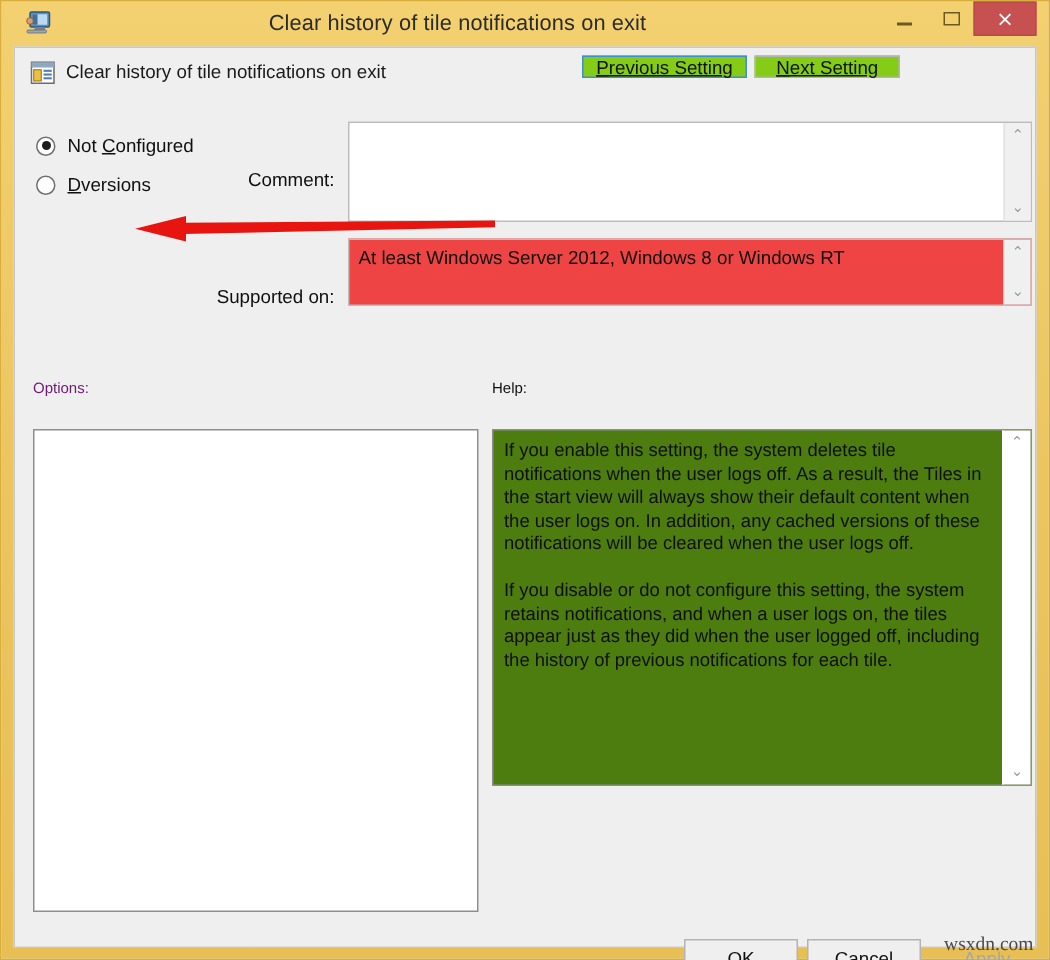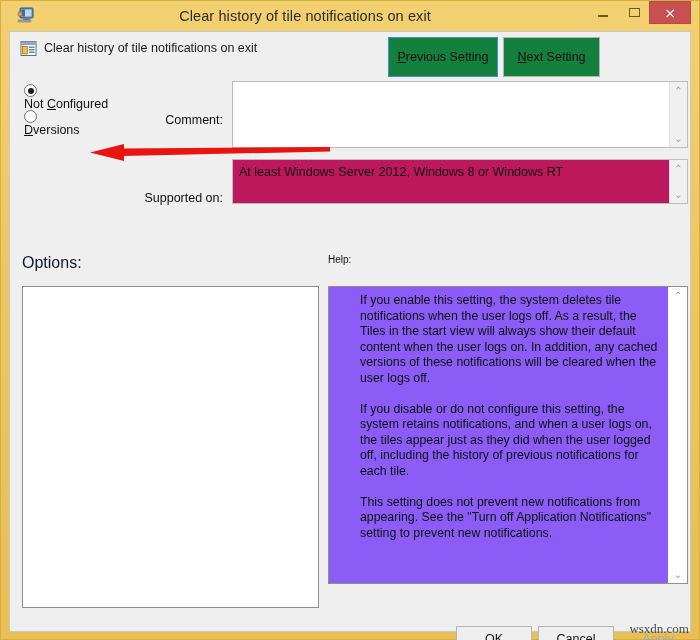--- a/index.html
+++ b/index.html
@@ -115,29 +115,30 @@
     position: absolute;
     left: 34px;
     top: 9px;
     font-size: 12.5px;
     color: #1a1a1a;
     white-space: nowrap;
   }
   .navbtn {
     position: absolute;
     top: 5px;
-    height: 40px;
-    background: #15803d;
+    height: 15px;
+    background: #84cc16;
     font-size: 12.5px;
     color: #101010;
     display: flex;
     align-items: center;
     justify-content: center;
     box-sizing: border-box;
     cursor: default;
+    text-decoration: underline;
   }
   #btn-prev {
     left: 378px;
     width: 110px;
     border: 1px solid #3c8fd0;
   }
   #btn-next {
     left: 493px;
     width: 97px;
     border: 1px solid #b4b4b4;
@@ -148,22 +149,22 @@
   #state-group {
     position: absolute;
     left: 14px;
     top: 52px;
     width: 200px;
   }
   .radio-row {
     position: relative;
     height: 26px;
     display: flex;
+    align-items: center;
     cursor: default;
-    flex-direction: column;
   }
   .radio {
     width: 13px;
     height: 13px;
     border-radius: 50%;
     border: 1px solid #6f6f6f;
     background: #ffffff;
     box-sizing: border-box;
     position: relative;
     flex: none;
@@ -201,21 +202,21 @@
     display: flex;
   }
   #comment-box {
     left: 222px; top: 49px;
     width: 456px; height: 67px;
     background: #ffffff;
   }
   #supported-box {
     left: 222px; top: 127px;
     width: 456px; height: 45px;
-    background: #be185d;
+    background: #ef4444;
   }
   .box-text {
     flex: 1;
     padding: 5px 6px;
     font-size: 12.5px;
     color: #101010;
     overflow: hidden;
     white-space: nowrap;
   }
   .vscroll {
@@ -235,48 +236,47 @@
     text-align: center;
     font-family: "DejaVu Sans", sans-serif;
   }
   .vscroll .chev.up { top: 1px; }
   .vscroll .chev.down { bottom: 1px; }
 
   
   #options-label {
     position: absolute;
     left: 12px; top: 222px;
-    font-size: 16px;
-    color: #0f172a;
+    font-size: 10px;
+    color: #701a75;
   }
   #help-label {
     position: absolute;
     left: 318px; top: 222px;
     font-size: 10px;
     color: #101010;
   }
 
   
   #options-panel {
     position: absolute;
     left: 12px; top: 254px;
     width: 297px; height: 322px;
     background: #ffffff;
     border: 1px solid #8e8e8e;
     box-sizing: border-box;
   }
   #help-panel {
     position: absolute;
     left: 318px; top: 254px;
-    width: 360px; height: 298px;
-    background: #8b5cf6;
+    width: 360px; height: 238px;
+    background: #4d7c0f;
     border: 1px solid #8e8e8e;
     box-sizing: border-box;
     display: flex;
-    padding-left: 24px;
   }
   #help-text {
     flex: 1;
     padding: 6px 8px 6px 7px;
     font-size: 12.3px;
     line-height: 15.6px;
     color: #101010;
     overflow: hidden;
   }
   #help-text p {
@@ -426,21 +426,20 @@
     <div id="help-label">Help:</div>
 
     <div id="options-panel">
       <div></div>
     </div>
 
     <div id="help-panel">
       <div id="help-text">
         <p>If you enable this setting, the system deletes tile notifications when the user logs off. As a result, the Tiles in the start view will always show their default content when the user logs on. In addition, any cached versions of these notifications will be cleared when the user logs off.</p>
         <p>If you disable or do not configure this setting, the system retains notifications, and when a user logs on, the tiles appear just as they did when the user logged off, including the history of previous notifications for each tile.</p>
-        <p>This setting does not prevent new notifications from appearing. See the "Turn off Application Notifications" setting to prevent new notifications.</p>
       </div>
       <div class="vscroll">
         <div class="chev up">⌃</div>
         <div class="chev down">⌄</div>
       </div>
     </div>
 
     <div class="dlgbtn" id="btn-ok">OK</div>
     <div class="dlgbtn" id="btn-cancel">Cancel</div>
     <div class="dlgbtn" id="btn-apply">

